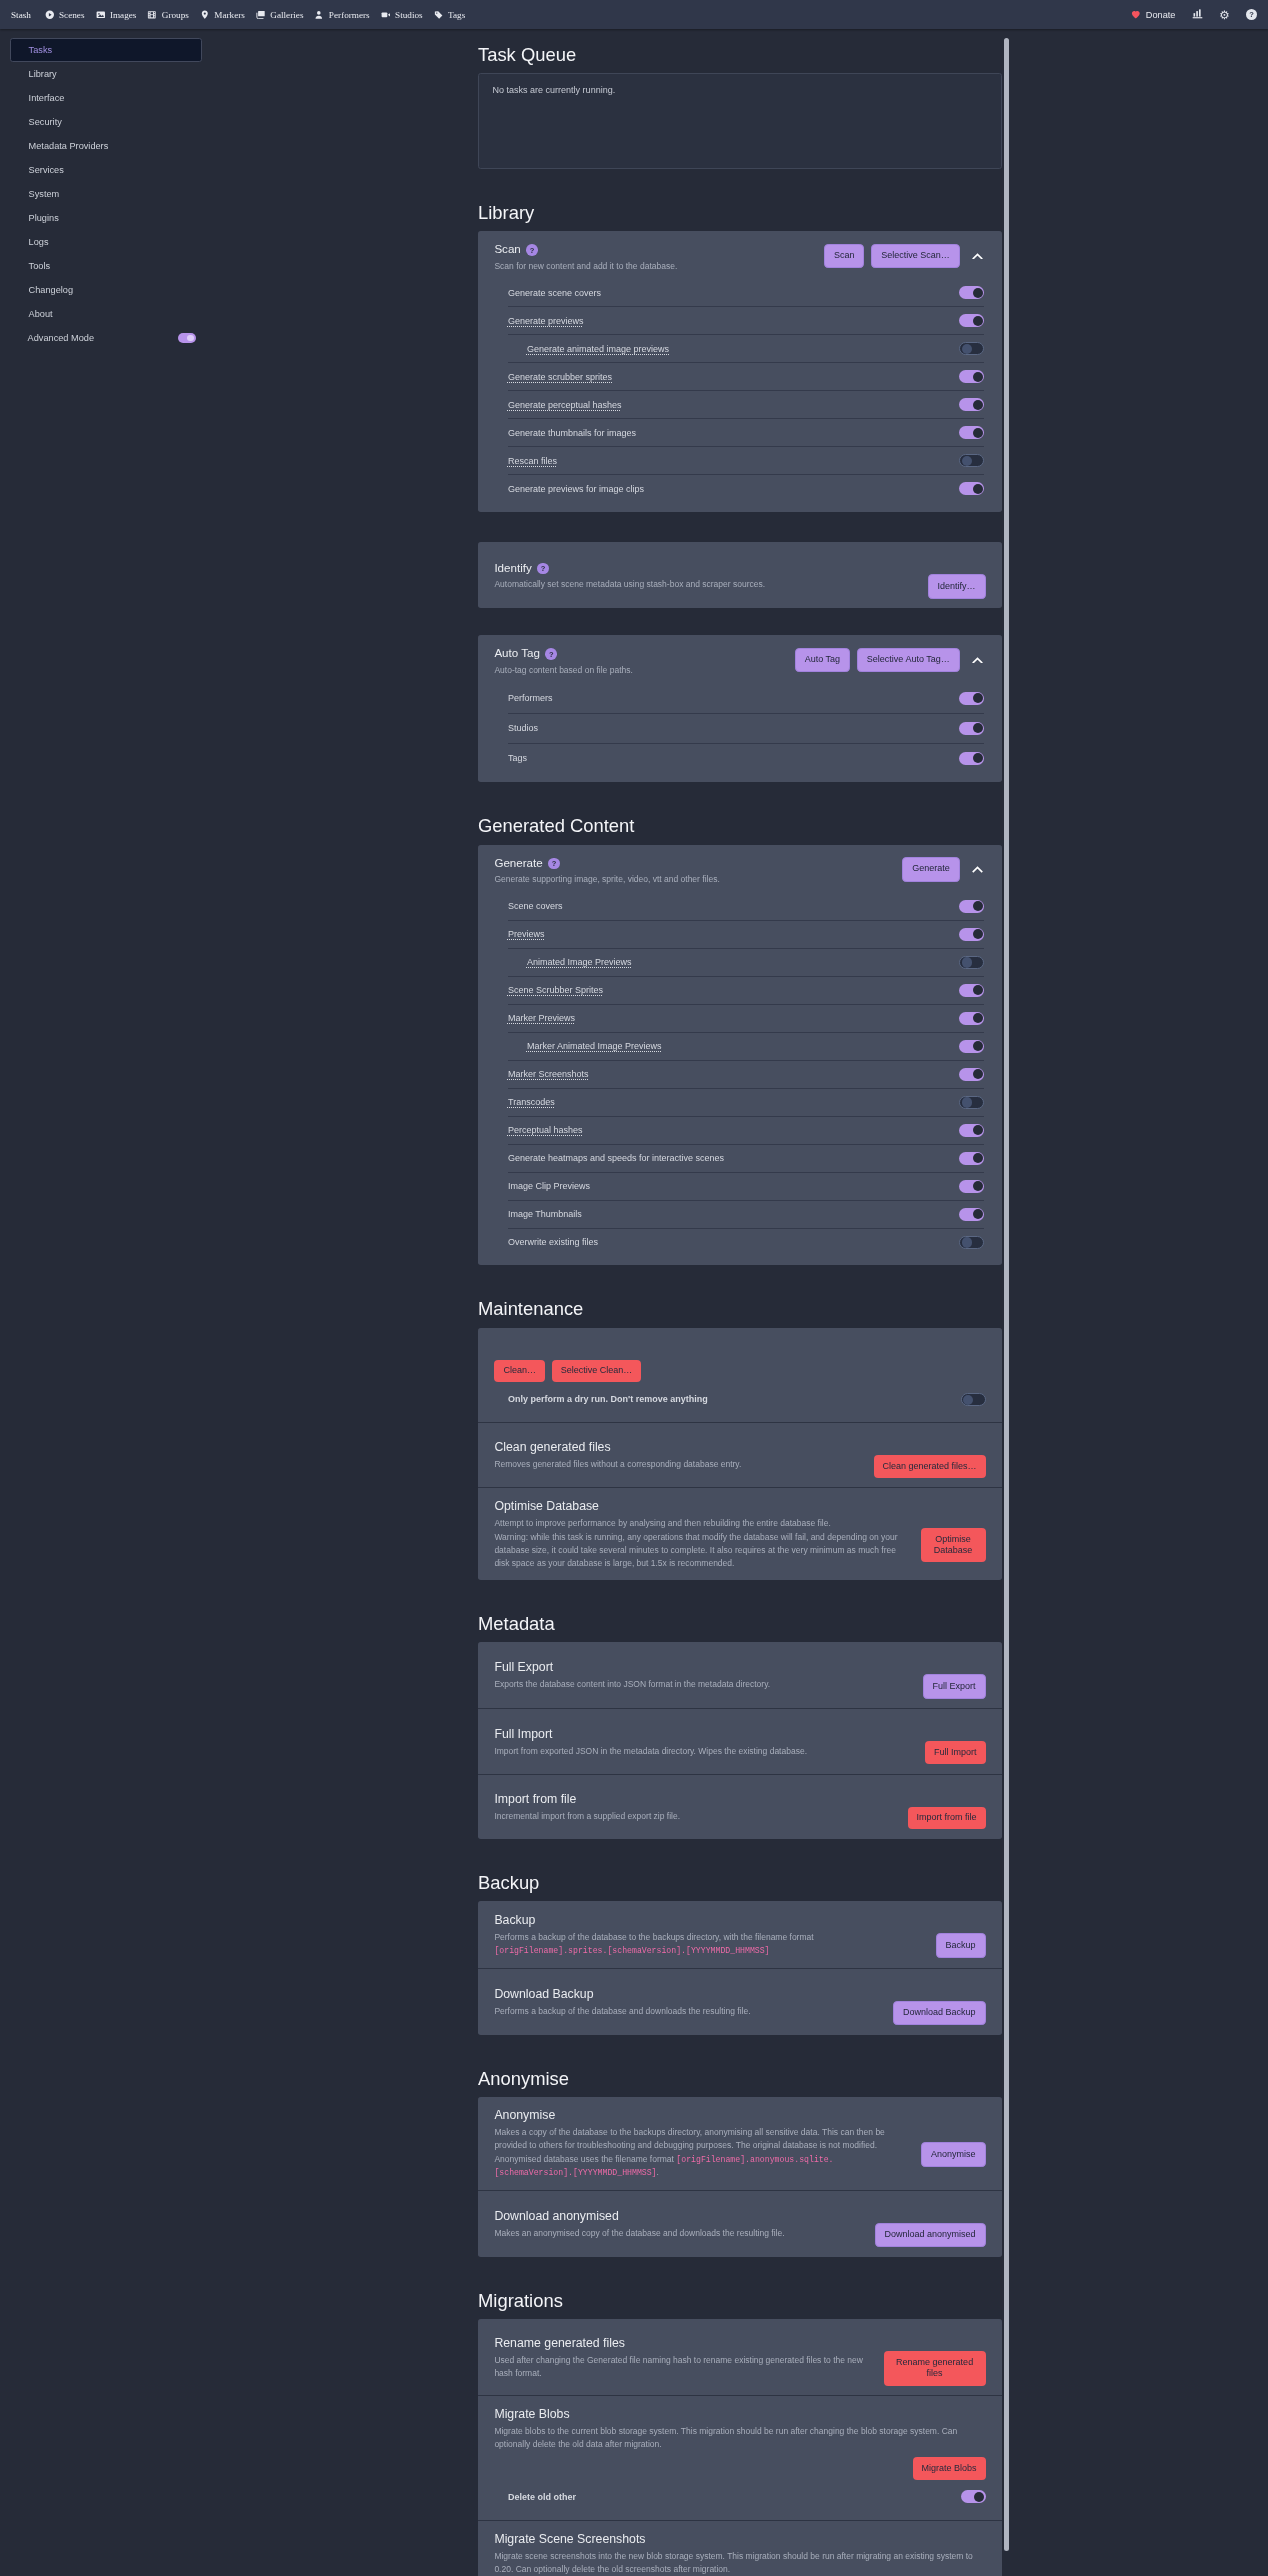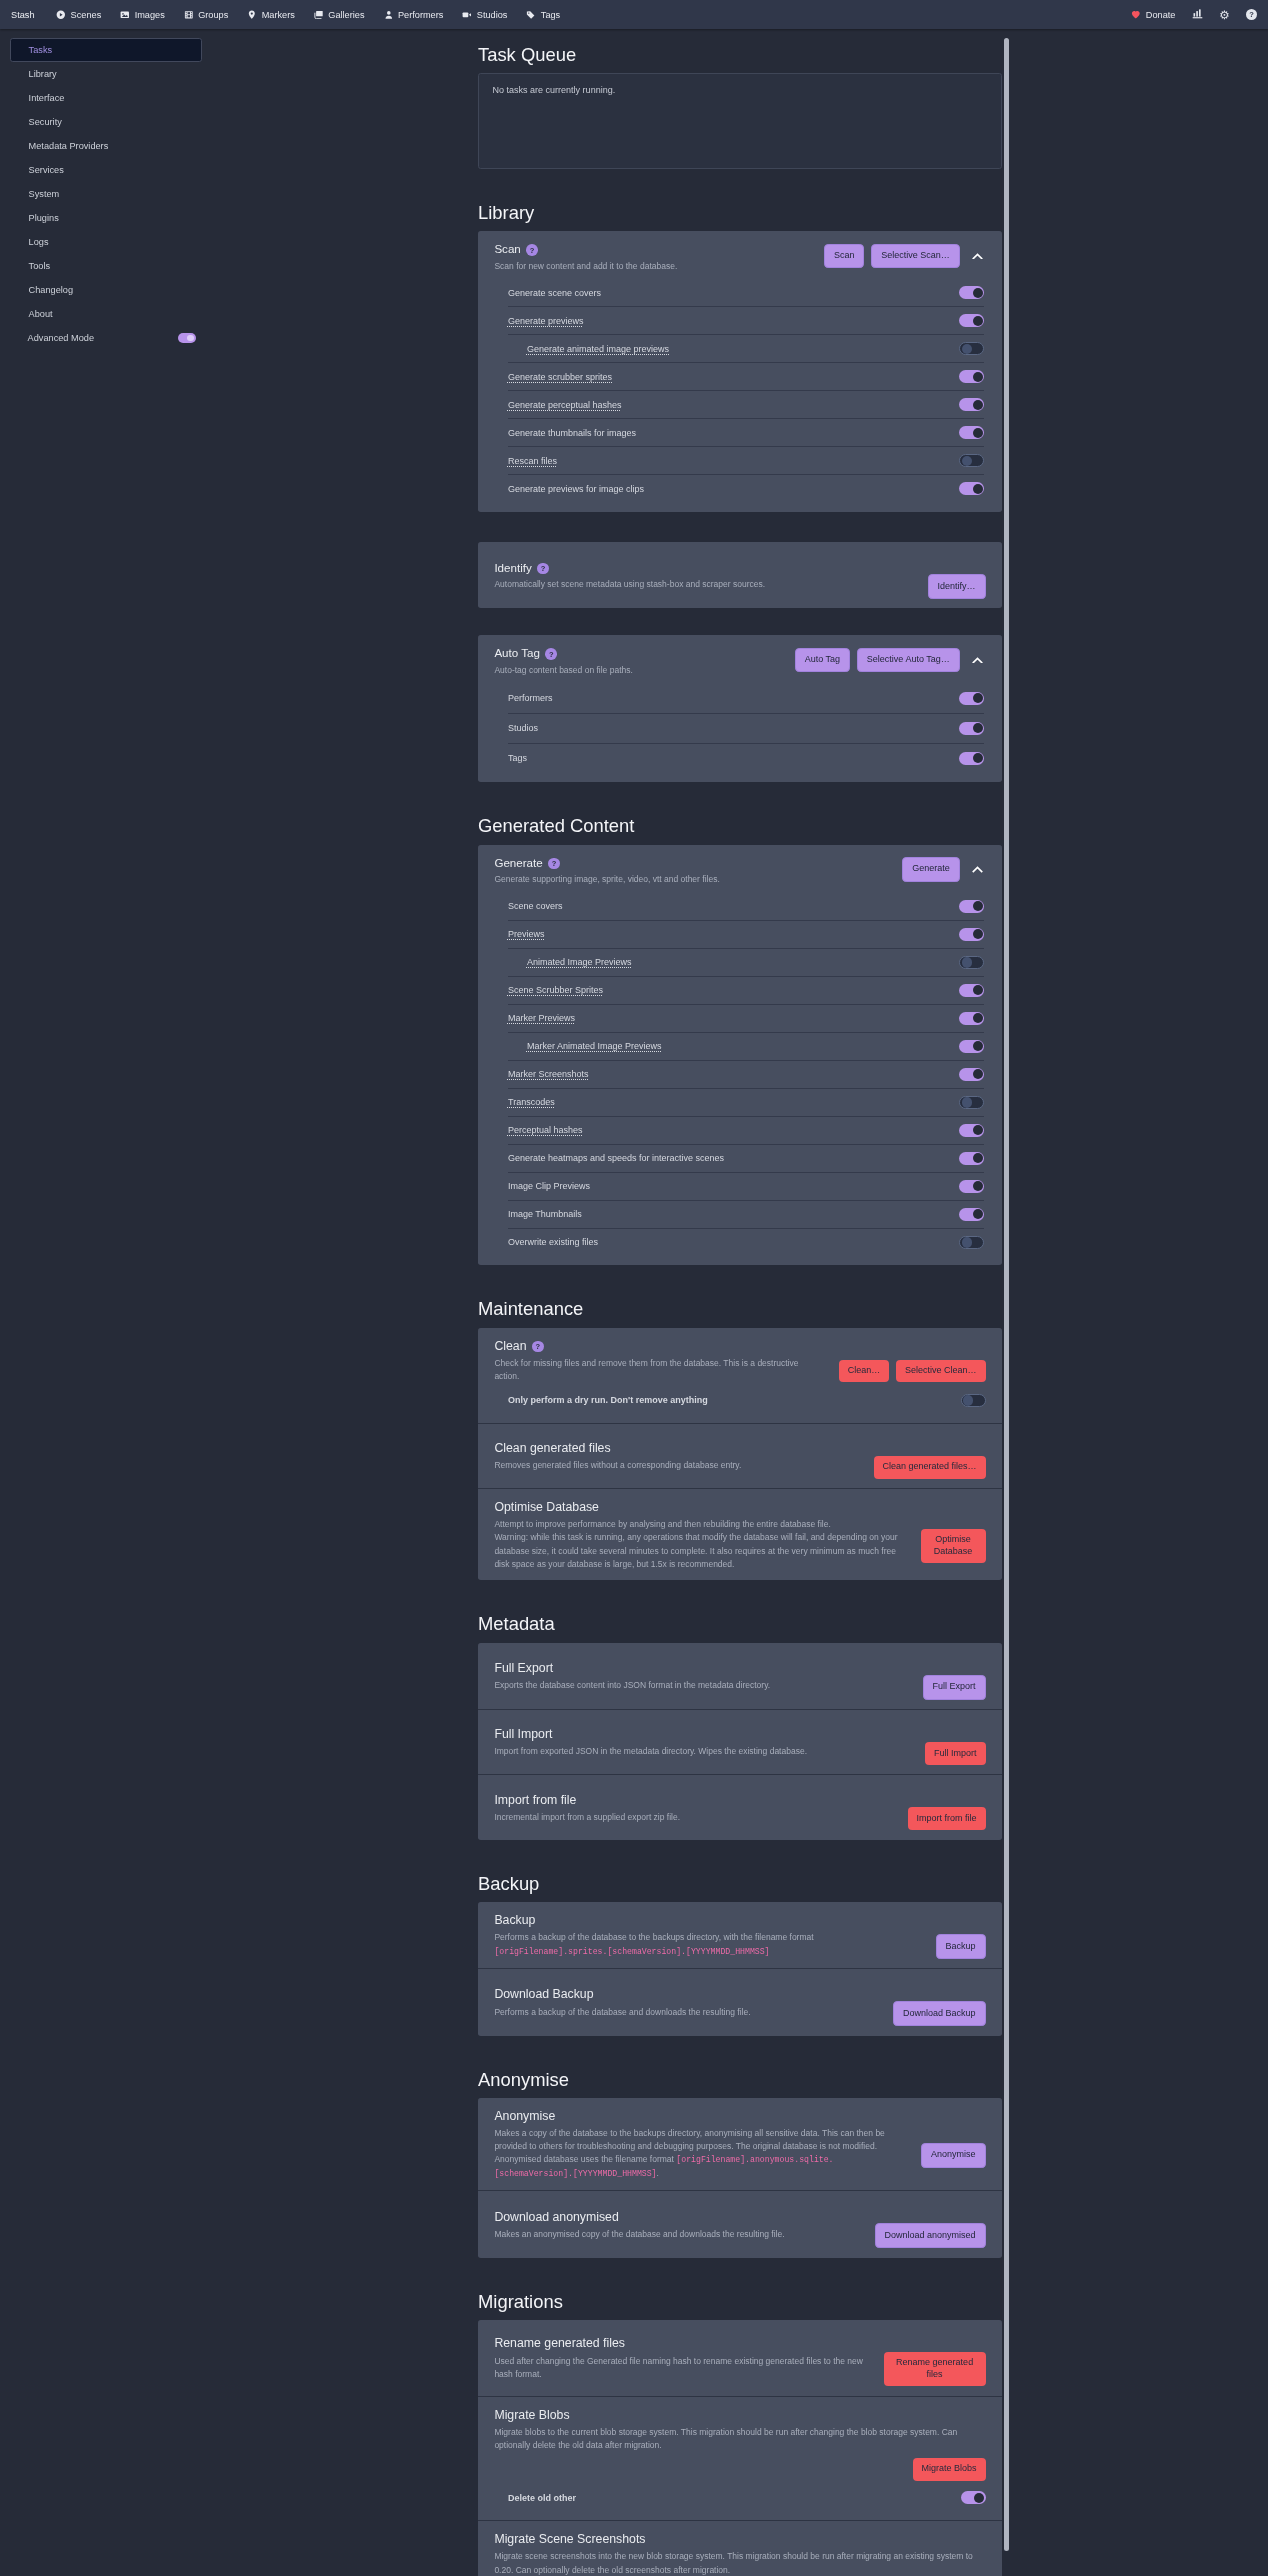--- a/index.html
+++ b/index.html
@@ -5,21 +5,21 @@
   html,body{margin:0;padding:0;}
   body{
     width:1268px;height:2576px;position:relative;overflow:hidden;
     background:#262b38;color:#d6d9e0;
     font-family:"Liberation Sans",sans-serif;font-size:9px;
   }
   
   .navbar{position:absolute;top:0;left:0;width:1268px;height:29px;background:#30374a;
     display:flex;align-items:center;padding:0 11px;box-sizing:border-box;
     box-shadow:0 0.7px 2px rgba(0,0,0,.35);z-index:5;}
-  .nav-left{display:flex;align-items:center;gap:19px;}
+  .nav-left{display:flex;align-items:center;gap:11px;font-family:Liberation Serif, serif;}
   .brand{color:#f0f2f6;font-size:9.2px;margin-right:2.7px;}
   .nav-item{display:flex;align-items:center;gap:4.8px;color:#e8eaf0;font-size:9.2px;cursor:pointer;}
   .nav-item svg{width:9.6px;height:9.6px;fill:#e8eaf0;}
   .nav-right{margin-left:auto;display:flex;align-items:center;gap:16.4px;}
   .donate{display:flex;align-items:center;gap:4.8px;color:#e8eaf0;font-size:9.2px;}
   .donate svg{width:9.6px;height:9.6px;}
   .nav-right .glyph{color:#e3e6ec;font-size:11.6px;line-height:1;}
   .nav-right svg.bars{width:11px;height:11px;fill:#e3e6ec;}
   .navq{display:inline-flex;width:11px;height:11px;border-radius:50%;background:#e3e6ec;color:#30374a;
     font-size:7.5px;font-weight:bold;align-items:center;justify-content:center;}
@@ -455,24 +455,20 @@
         </div>
       </div>
     </div>
   </div>
 
   <div class="h1">Maintenance</div>
 
   <div class="card">
     <div class="block">
       <div class="block-head top">
-        <div class="txt">
-          <span class="item-title">Clean</span><span class="qbadge">?</span>
-          <div class="desc">Check for missing files and remove them from the database. This is a destructive action.</div>
-        </div>
         <div class="actions">
           <button class="btn btn-danger">Clean…</button>
           <button class="btn btn-danger">Selective Clean…</button>
         </div>
       </div>
       <div class="inner-rows">
         <div class="inner-row">
           <span class="tlabel">Only perform a dry run. Don't remove anything</span>
           <span class="switch off">
               <span class="knob"></span>

